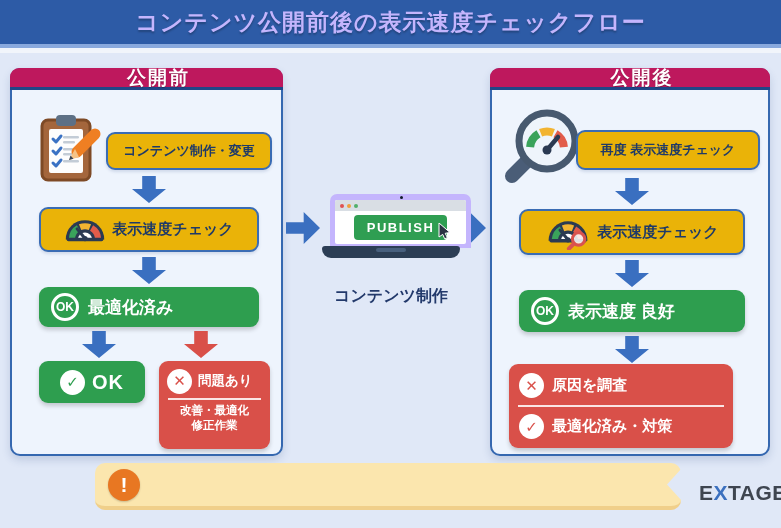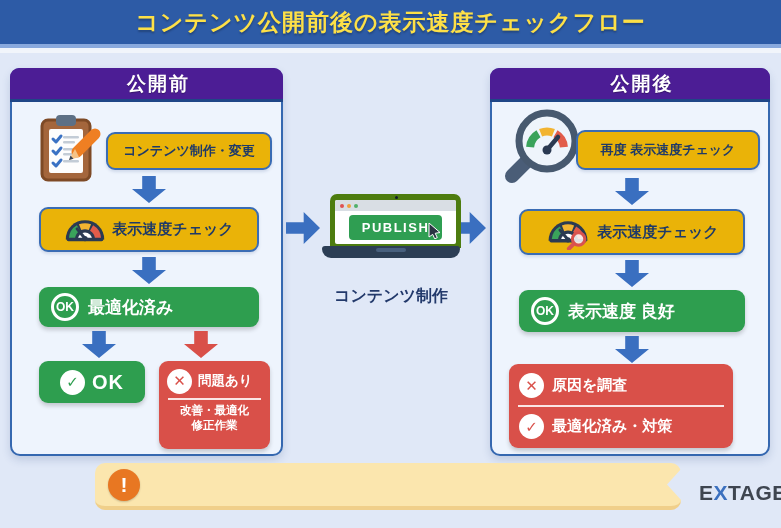--- a/index.html
+++ b/index.html
@@ -5,31 +5,31 @@
   * { margin:0; padding:0; box-sizing:border-box; }
   html,body { width:781px; height:528px; }
   body { font-family:"Liberation Sans","DejaVu Sans",sans-serif; background:#e0e8f7; overflow:hidden; }
   .stage { position:relative; width:781px; height:528px; background:#e0e8f7; }
 
   
   .titlebar { position:absolute; left:0; top:0; width:781px; height:48px;
     background:#2d5ba6; border-bottom:4px solid #89a9dd;
     display:flex; align-items:center; justify-content:center;
     box-shadow:0 5px 0 rgba(255,255,255,.55); }
-  .titlebar h1 { color:#fde047; font-size:23px; font-weight:800; letter-spacing:1px;
+  .titlebar h1 { color:#c4b5fd; font-size:23px; font-weight:800; letter-spacing:1px;
     text-shadow:0 2px 2px rgba(0,0,0,.25); }
 
   
   .panel { position:absolute; top:68px; height:388px; background:#eef4fd;
     border:2px solid #3568b0; border-radius:10px;
     box-shadow:0 4px 8px rgba(40,70,130,.18); }
   .panel.left  { left:10px;  width:273px; }
   .panel.right { left:490px; width:280px; }
-  .panel-header { position:absolute; top:-2px; left:-2px; right:-2px; height:34px;
-    background:#4c1d95; border-radius:9px 9px 0 0; border-bottom:3px solid #1f4687;
+  .panel-header { position:absolute; top:-2px; left:-2px; right:-2px; height:22px;
+    background:#be185d; border-radius:9px 9px 0 0; border-bottom:3px solid #1f4687;
     color:#fff; font-size:19px; font-weight:800; letter-spacing:2px;
     display:flex; align-items:center; justify-content:center;
     text-shadow:0 1px 1px rgba(0,0,0,.3);padding-left:24px; }
 
   .step-box { position:absolute; background:#eab308; border:2px solid #3a6cb4;
     border-radius:9px; color:#1f3a68; font-weight:800;
     display:flex; align-items:center; justify-content:center; gap:6px;
     box-shadow:0 2px 3px rgba(40,70,130,.15); }
   .green-box { position:absolute; background:#2e9e4f; border-radius:9px; color:#fff;
     font-weight:800; display:flex; align-items:center; gap:9px; padding:0 12px;
@@ -83,22 +83,22 @@
   .rp-green .lbl { font-size:17px; }
   .rp-a3     { left:123px; top:266px; }
   .rp-red    { left:17px; top:294px; width:224px; height:84px; padding:5px 0; }
   .rp-red .row { display:flex; align-items:center; gap:8px; padding:0 10px; height:33px; }
   .rp-red .row .lbl { font-size:15px; }
 
   
   .mid-arrow-l { left:286px; top:212px; }
   .mid-arrow-r { left:452px; top:212px; }
   .laptop { position:absolute; left:322px; top:194px; width:138px; height:68px; }
-  .lap-screen { position:absolute; left:8px; top:0; width:131px; height:54px;
-    background:#4d7c0f; border-radius:7px 7px 0 0; padding:6px 5px 4px; }
+  .lap-screen { position:absolute; left:8px; top:0; width:141px; height:54px;
+    background:#c4b5fd; border-radius:7px 7px 0 0; padding:6px 5px 4px; }
   .webcam { position:absolute; left:50%; top:2px; width:3px; height:3px;
     margin-left:-1px; border-radius:50%; background:#101b29; }
   .screen-inner { width:100%; height:100%; background:#fff; border-radius:2px;
     display:flex; flex-direction:column; overflow:hidden; }
   .browser-bar { height:11px; background:#d9dee4; display:flex; align-items:center; gap:3px; padding-left:5px; }
   .dot { width:4px; height:4px; border-radius:50%; }
   .dot.r { background:#e05252; } .dot.o { background:#f0a03c; } .dot.g { background:#52b06a; }
   .screen-body { flex:1; display:flex; align-items:center; justify-content:center; position:relative; }
   .publish-btn { background:#2f9e52; color:#fff; border:none; border-radius:4px;
     font-family:inherit; font-size:13px; font-weight:800; letter-spacing:1.5px;

